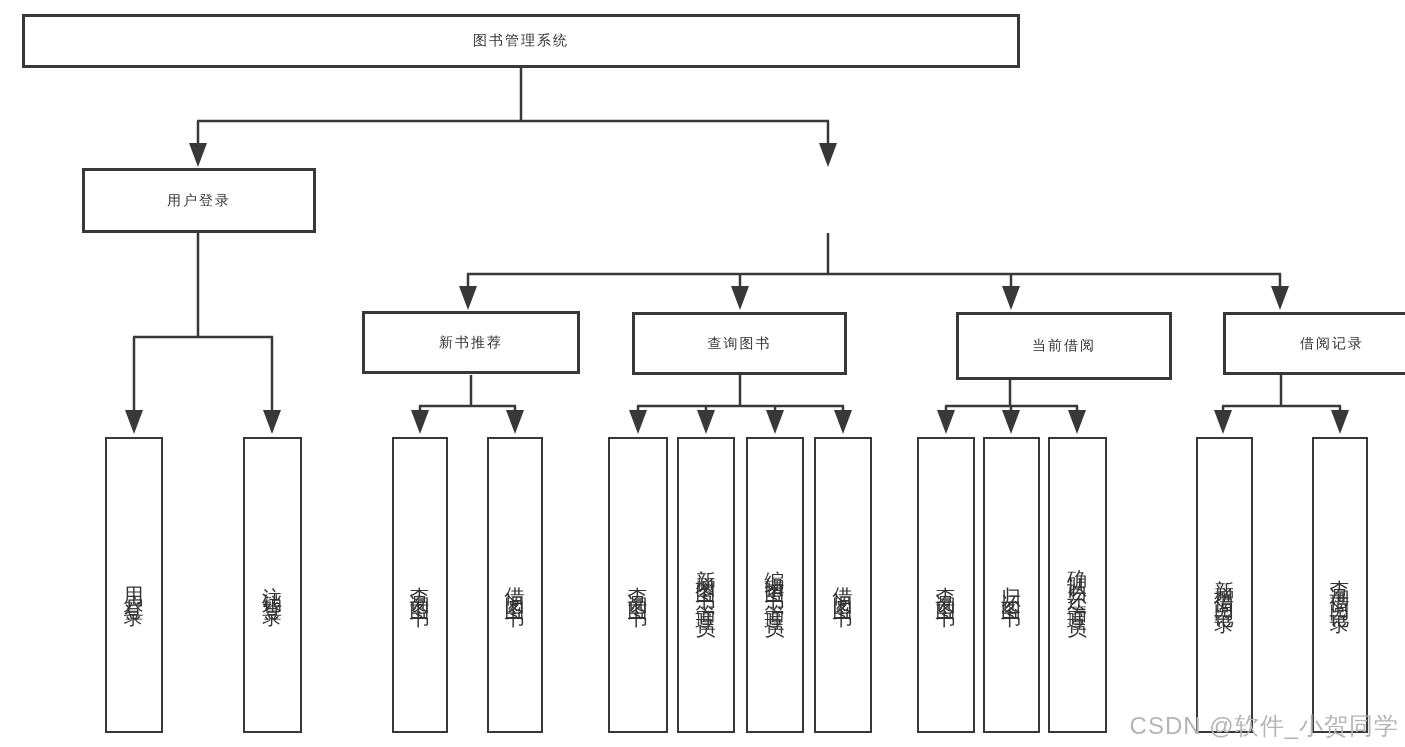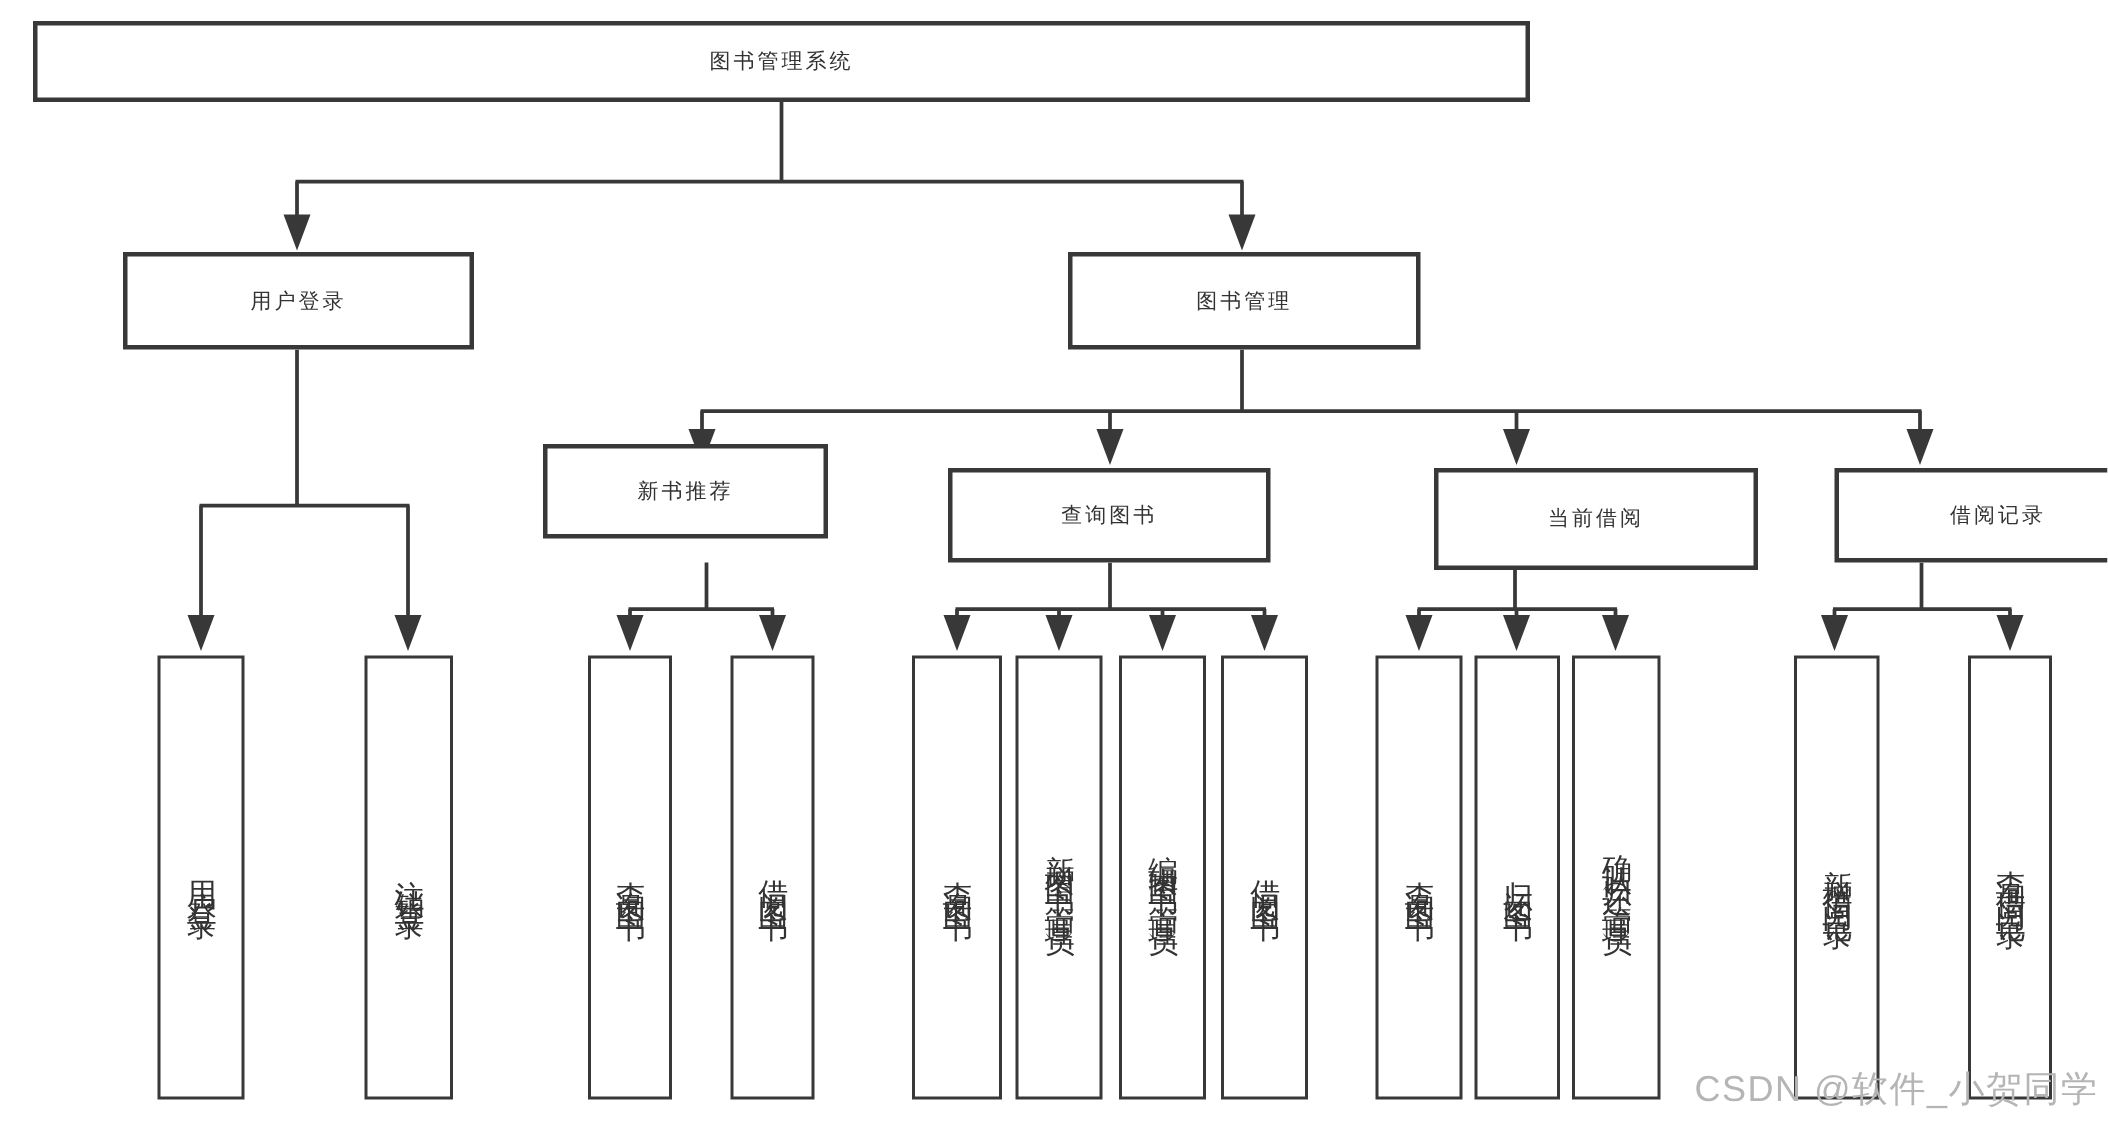--- a/index.html
+++ b/index.html
@@ -98,23 +98,22 @@
       <polygon points="1002,410 1020,410 1011,434"></polygon>
       <polygon points="1068,410 1086,410 1077,434"></polygon>
       <polygon points="1214,410 1232,410 1223,434"></polygon>
       <polygon points="1331,410 1349,410 1340,434"></polygon>
     </g>
   </svg>
 
   <div class="hnode" style="left:22px; top:14px; width:998px; height:54px;">图书管理系统</div>
 
   <div class="hnode" style="left:82px; top:168px; width:234px; height:65px;">用户登录</div>
-  <div class="hnode" style="left:712px; top:168px; width:235px; height:65px;">图书管理</div>
 
-  <div class="hnode" style="left:362px; top:296px; width:190px; height:63px;">新书推荐</div>
+  <div class="hnode" style="left:362px; top:311px; width:218px; height:63px;">新书推荐</div>
   <div class="hnode" style="left:632px; top:312px; width:215px; height:63px;">查询图书</div>
   <div class="hnode" style="left:956px; top:312px; width:216px; height:68px;">当前借阅</div>
   <div class="hnode" style="left:1223px; top:312px; width:218px; height:63px;text-align:right;">借阅记录</div>
 
   <div class="vnode" style="left:105px; top:437px; width:58px; height:296px;">
     <span class="vtext">用户登录</span>
   </div>
   <div class="vnode" style="left:243px; top:437px; width:59px; height:296px;">
     <span class="vtext">注销登录</span>
   </div>

